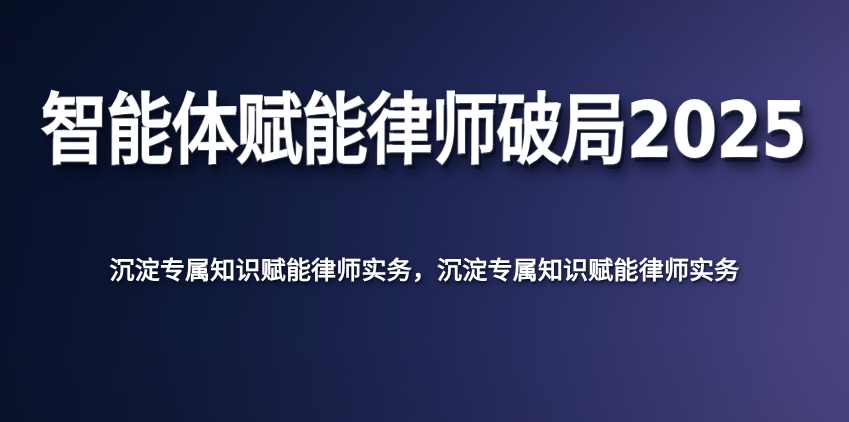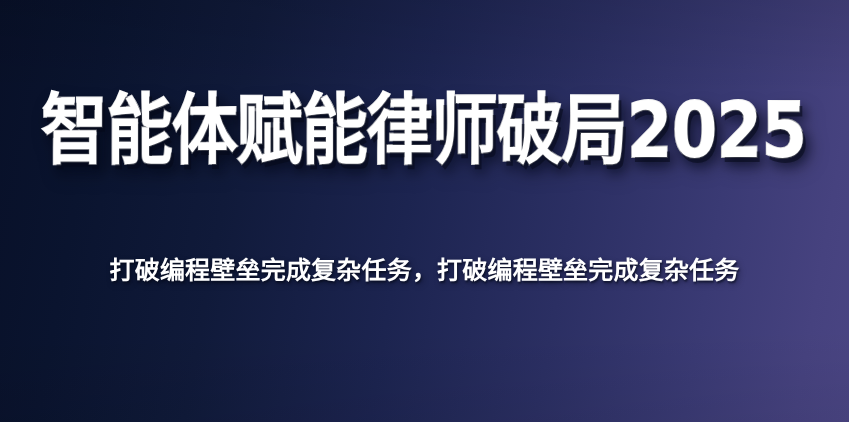--- a/index.html
+++ b/index.html
@@ -113,17 +113,17 @@
 <body>
 
 <div class="banner">
   <div class="content">
 
     <div class="title-row">
       <div class="title">智能体赋能律师破局2025</div>
     </div>
 
     <div class="subtitle-row">
-      <div class="subtitle">打破编程壁垒完成复杂任务，打破编程壁垒完成复杂任务</div>
+      <div class="subtitle">沉淀专属知识赋能律师实务，沉淀专属知识赋能律师实务</div>
     </div>
 
   </div>
 </div>
 
 </body></html>

